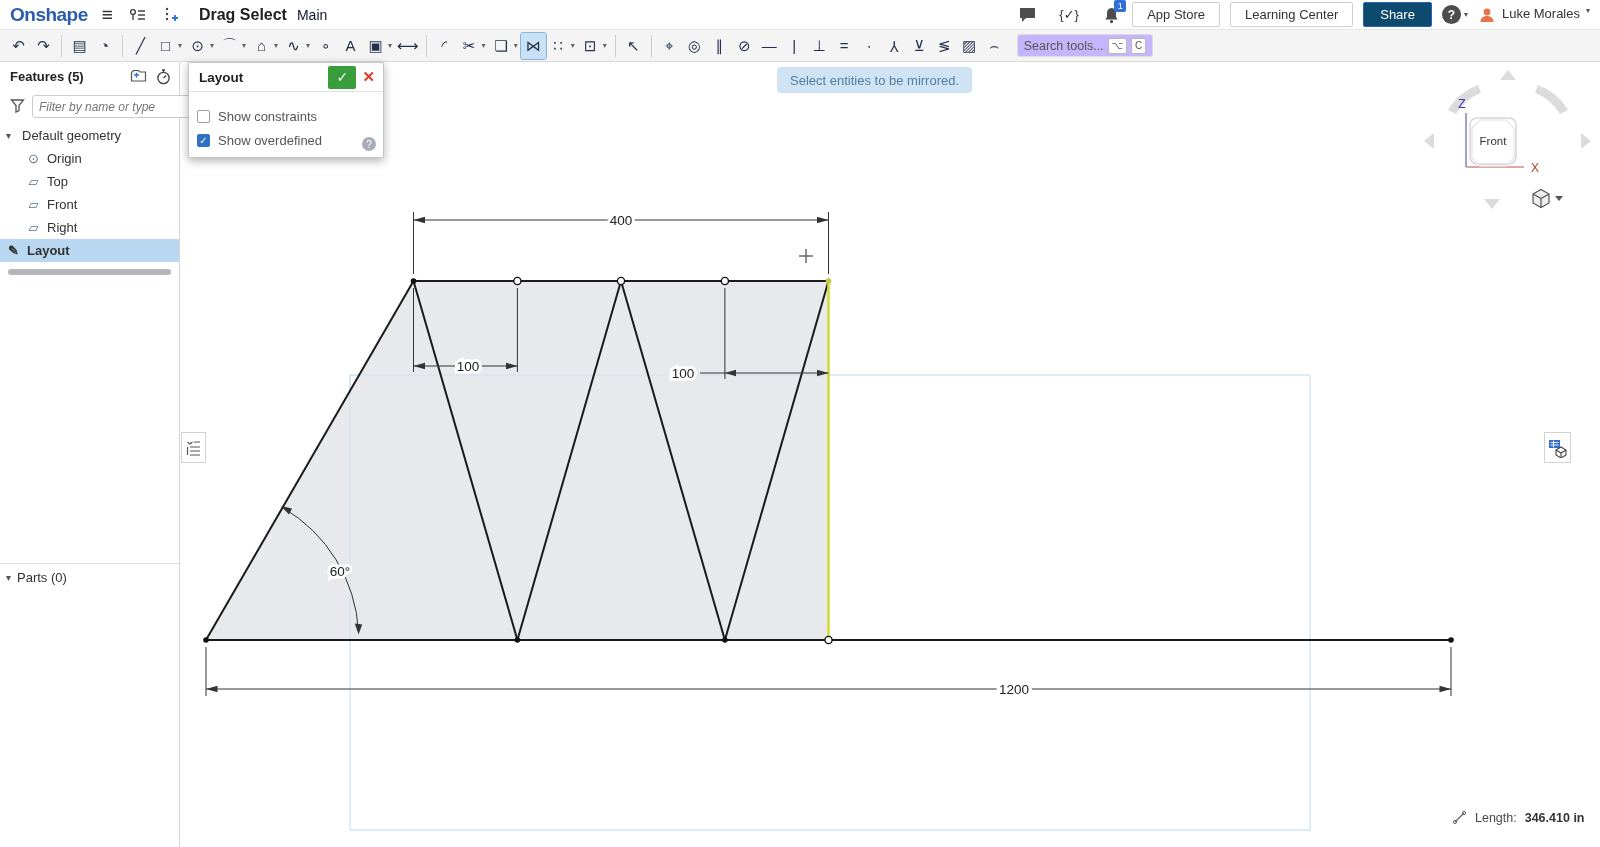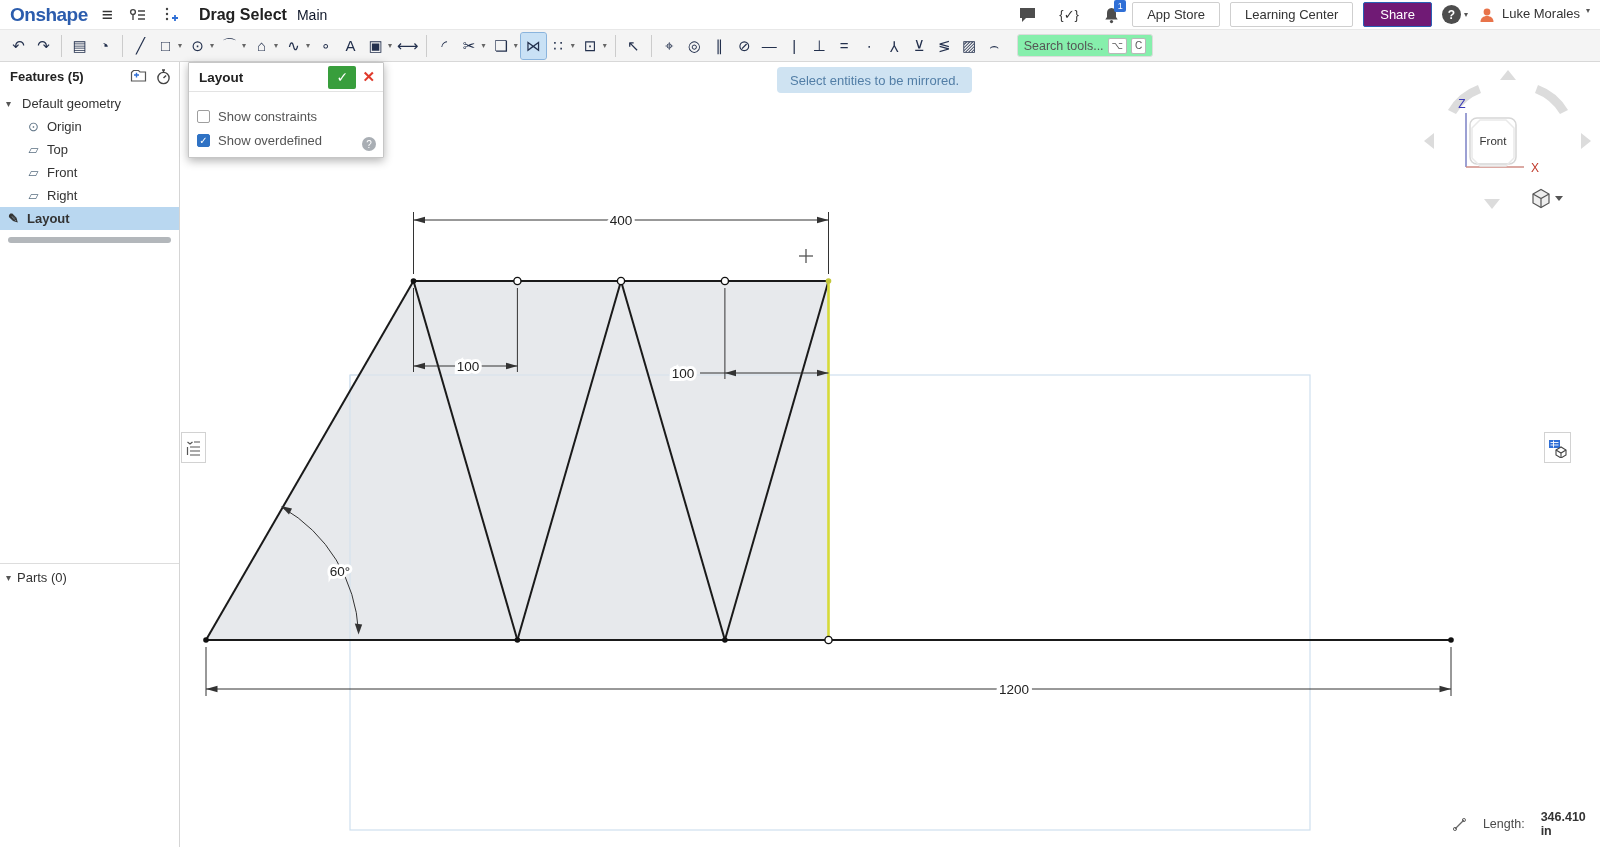--- a/index.html
+++ b/index.html
@@ -10,33 +10,33 @@
   .topbar{position:absolute;left:0;top:0;width:1600px;height:30px;background:#fff;display:flex;align-items:center;padding:0 10px;border-bottom:1px solid #e8e8e8;z-index:40}
   .logo{font-size:19px;font-weight:bold;color:#2b5cad;letter-spacing:-.5px;margin-right:14px}
   .hamburger{font-size:19px;color:#333;margin-right:14px;cursor:pointer}
   .tb-ico{width:22px;height:20px;display:flex;align-items:center;justify-content:center;margin-right:10px;color:#444}
   .doc-title{font-size:16px;font-weight:bold;color:#222;margin-left:8px}
   .doc-ws{font-size:14px;color:#0f172a;margin-left:10px}
   .tb-right{margin-left:auto;display:flex;align-items:center;gap:10px}
   .bell-wrap{position:relative;width:22px;height:22px;display:flex;align-items:center;justify-content:center}
   .badge{position:absolute;top:-4px;right:-4px;background:#2f6fd6;color:#fff;font-size:9px;line-height:12px;min-width:12px;text-align:center;border-radius:2px;padding:0 2px}
   .tb-btn{height:25px;padding:0 14px;border:1px solid #cfcfcf;border-radius:2px;background:#fff;font-size:13px;color:#333;display:flex;align-items:center;cursor:pointer}
-  .share-btn{height:25px;padding:0 16px;border-radius:2px;background:#701a75;color:#fff;font-size:13px;display:flex;align-items:center;cursor:pointer;border:1px solid #2862b5}
+  .share-btn{height:25px;padding:0 16px;border-radius:2px;background:#0c4a6e;color:#fff;font-size:13px;display:flex;align-items:center;cursor:pointer;border:1px solid #2862b5}
   .help-circle{width:19px;height:19px;border-radius:50%;background:#4d4d4d;color:#fff;font-size:12px;font-weight:bold;display:flex;align-items:center;justify-content:center}
   .caret-s{font-size:8px;color:#555}
   .user{display:flex;align-items:flex-start;gap:6px;font-size:13px;color:#333}
 
   
   .toolbar{position:absolute;left:0;top:30px;width:1600px;height:32px;background:#f4f4f4;border-bottom:1px solid #d8d8d8;display:flex;align-items:center;padding:0 6px;z-index:39}
   .tbtn{min-width:25px;height:26px;display:flex;align-items:center;justify-content:center;border-radius:2px;cursor:pointer;color:#23304d;font-size:15px;padding:0 2px}
   .tbtn .g{pointer-events:none}
   .tbtn.active{background:#c9e1f5;outline:1px solid #8ab4dd}
   .tcaret{font-size:8px;color:#666;margin:0 3px 0 0;cursor:pointer}
   .tsep{width:1px;height:22px;background:#ccc;margin:0 5px}
-  .searchbox{margin-left:10px;height:23px;background:#86efac;border:1px solid #dcdcdc;border-radius:3px;display:flex;align-items:center;padding:0 6px;gap:4px;cursor:text}
+  .searchbox{margin-left:10px;height:23px;background:#c4b5fd;border:1px solid #dcdcdc;border-radius:3px;display:flex;align-items:center;padding:0 6px;gap:4px;cursor:text}
   .searchbox .ph{font-size:12.5px;color:#555}
   .key{background:#fff;border:1px solid #b9b9b9;border-radius:2px;font-size:10px;color:#555;padding:0 3px;line-height:14px}
 
   
   .fpanel{position:absolute;left:0;top:62px;width:180px;height:785px;background:#fff;border-right:1px solid #d5d5d5;z-index:30;font-size:13px}
   .fp-head{display:flex;align-items:flex-start;padding:7px 8px 4px 10px}
   .fp-title{font-weight:bold;color:#222;font-size:13px}
   .fp-hicons{margin-left:auto;display:flex;gap:9px;color:#444}
   .fp-filter{display:flex;align-items:center;padding:3px 8px 6px 10px;gap:7px}
   .filter-input{flex:1;height:23px;border:1px solid #ccc;border-radius:3px;font-size:12px;font-style:italic;color:#999;padding:0 6px;font-family:"Liberation Sans",sans-serif}
@@ -65,21 +65,21 @@
   .chk-row{display:flex;align-items:center;gap:8px;margin-top:9px;font-size:13px;color:#555;cursor:pointer}
   .chk{width:13px;height:13px;border:1px solid #9e9e9e;border-radius:2px;background:#fff}
   .chk.on{background:#2f72c4;border-color:#2f72c4;color:#fff;font-size:10px;line-height:12px;text-align:center}
   .dlg-help{position:absolute;right:7px;bottom:6px;width:14px;height:14px;border-radius:50%;background:#a9aeb4;color:#fff;font-size:10px;display:flex;align-items:center;justify-content:center}
 
   
   .canvas-svg{position:absolute;left:180px;top:62px;z-index:10}
   .tooltip{position:absolute;left:777px;top:67px;height:26px;background:#cfe3f2;border-radius:4px;color:#527ea6;font-size:13px;display:flex;align-items:center;padding:0 13px;z-index:45}
   .flyout-left{position:absolute;left:181px;top:432px;width:25px;height:31px;background:#fff;border:1px solid #d2d2d2;display:flex;align-items:center;justify-content:center;z-index:20;cursor:pointer}
   .flyout-right{position:absolute;left:1544px;top:432px;width:27px;height:31px;background:#fff;border:1px solid #d2d2d2;display:flex;align-items:center;justify-content:center;z-index:20;cursor:pointer}
-  .len-status{position:absolute;left:1452px;top:810px;display:flex;align-items:center;gap:16px;font-size:12.5px;color:#4a4a4a;z-index:20}
+  .len-status{position:absolute;left:1452px;top:810px;display:flex;align-items:center;gap:8px;font-size:12.5px;color:#4a4a4a;z-index:20}
   .len-status b{color:#333}
   .viewcube{position:absolute;left:1420px;top:66px;z-index:20}
 </style>
 </head>
 <body>
 
 <div class="app">
 
   <div class="topbar">
     <div class="logo">Onshape</div>
@@ -273,20 +273,28 @@
             </svg>
         </span>
         <span>
           <svg width="15" height="16" viewBox="0 0 15 16">
               <circle cx="7.5" cy="9" r="5.6" fill="none" stroke="#444" stroke-width="1.4"></circle>
               <path d="M7.5 9 l2.6-2.6 M6 1 h3 M7.5 1 v2.4" stroke="#444" stroke-width="1.4"></path>
             </svg>
         </span>
       </span>
     </div>
+    <div class="fp-filter">
+      <span>
+        <svg width="15" height="15" viewBox="0 0 15 15">
+            <path d="M1.5 2 h12 l-4.5 5.5 v5 l-3 1.5 v-6.5z" fill="none" stroke="#555" stroke-width="1.3"></path>
+          </svg>
+      </span>
+      <input class="filter-input" placeholder="Filter by name or type" style="">
+    </div>
     <div class="trow">
       <span class="chev">▾</span>
       <span>Default geometry</span>
     </div>
     <div class="trow child">
       <span class="ticon">⊙</span>
       <span>Origin</span>
     </div>
     <div class="trow child">
       <span class="ticon">▱</span>

